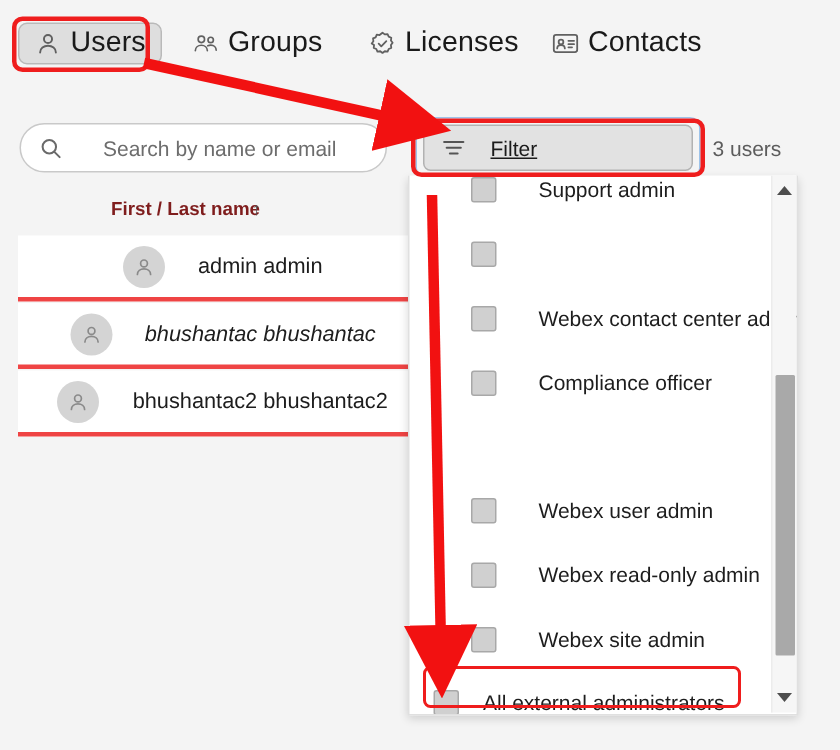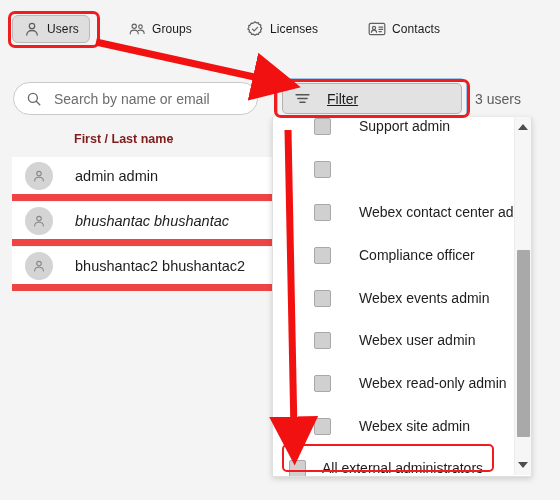--- a/index.html
+++ b/index.html
@@ -29,21 +29,21 @@
     background: #f4f4f4;
   }
   .tab {
     position: absolute;
     display: flex;
     align-items: center;
     gap: 6px;
     height: 28px;
     padding: 4px 10px;
     border-radius: 6px;
-    font-size: 12px;
+    font-size: 19px;
     color: #1a1a1a;
     letter-spacing: .1px;
     white-space: nowrap;
     cursor: pointer;
     box-sizing: border-box;
   }
   .tab .ticon {
     display: inline-flex;
     width: 18px; height: 18px;
     align-items: center;
@@ -80,20 +80,21 @@
   .searchwrap input {
     border: none;
     outline: none;
     background: transparent;
     font-family: "Liberation Sans", sans-serif;
     font-size: 14px;
     color: #222;
     margin-left: 12px;
     width: 185px;
     padding: 0;
+    text-align: center;
   }
   .searchwrap input::placeholder { color: #6d6d6d; }
 
   .filterbtn {
     position: absolute;
     left: 282px; top: 83px;
     width: 180px; height: 31px;
     background: #e2e2e2;
     border: 1px solid #b2b2b2;
     border-radius: 5px;
@@ -149,25 +150,26 @@
     position: absolute;
     left: 168px; top: 4px;
     font-size: 12px;
     color: #555;
   }
   .userrow {
     position: absolute;
     left: 12px;
     width: 260px; height: 44px;
     background: #ffffff;
-    border-bottom: 7px solid #ef4444;
-    display: flex;
-    align-items: center;
-    box-sizing: border-box;
-    cursor: pointer;
+    border-bottom: 3px solid #ef4444;
+    display: flex;
+    align-items: center;
+    box-sizing: border-box;
+    cursor: pointer;
+    justify-content: center;
   }
   #userrow-0 { top: 157px; }
   #userrow-1 { top: 202px; font-style: italic; }
   #userrow-2 { top: 247px; }
   .avatar {
     margin-left: 13px;
     width: 28px; height: 28px;
     border-radius: 50%;
     background: #d4d4d4;
     display: flex;
@@ -406,24 +408,20 @@
       <div class="dditem" style="top:74px">
         <span class="cbox"></span>
         <span class="dlabel">Webex contact center admin</span>
       </div>
 
       <div class="dditem" style="top:117px">
         <span class="cbox"></span>
         <span class="dlabel">Compliance officer</span>
       </div>
 
-      <div class="dditem" style="top:160px">
-        <span class="cbox"></span>
-        <span class="dlabel">Webex events admin</span>
-      </div>
 
       <div class="dditem" style="top:202px">
         <span class="cbox"></span>
         <span class="dlabel">Webex user admin</span>
       </div>
 
       <div class="dditem" style="top:245px">
         <span class="cbox"></span>
         <span class="dlabel">Webex read-only admin</span>
       </div>

